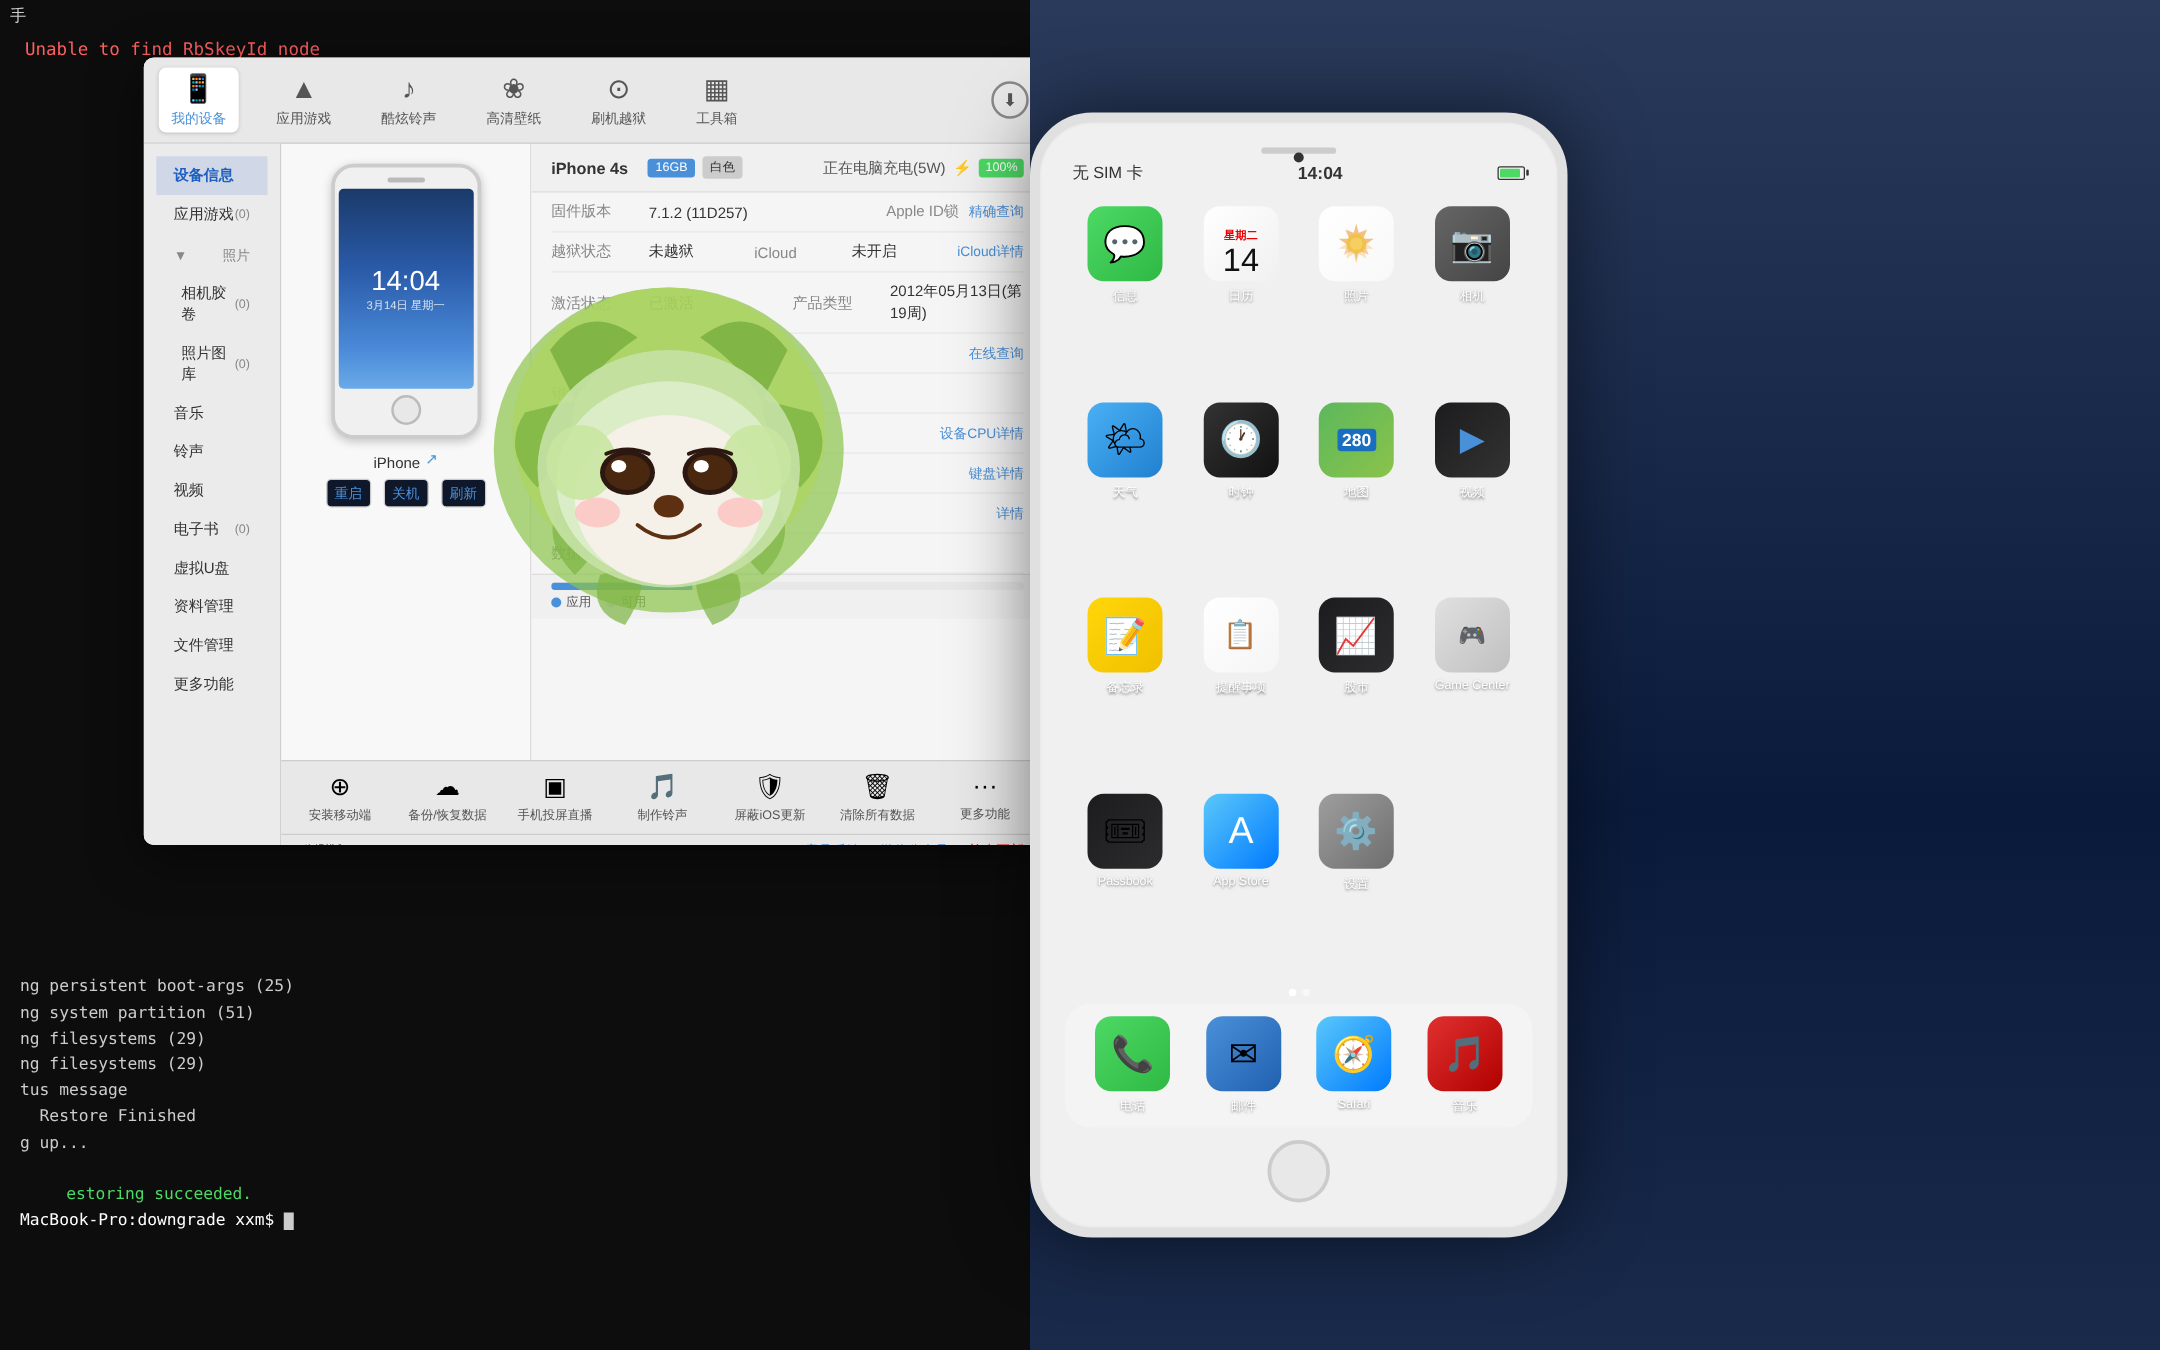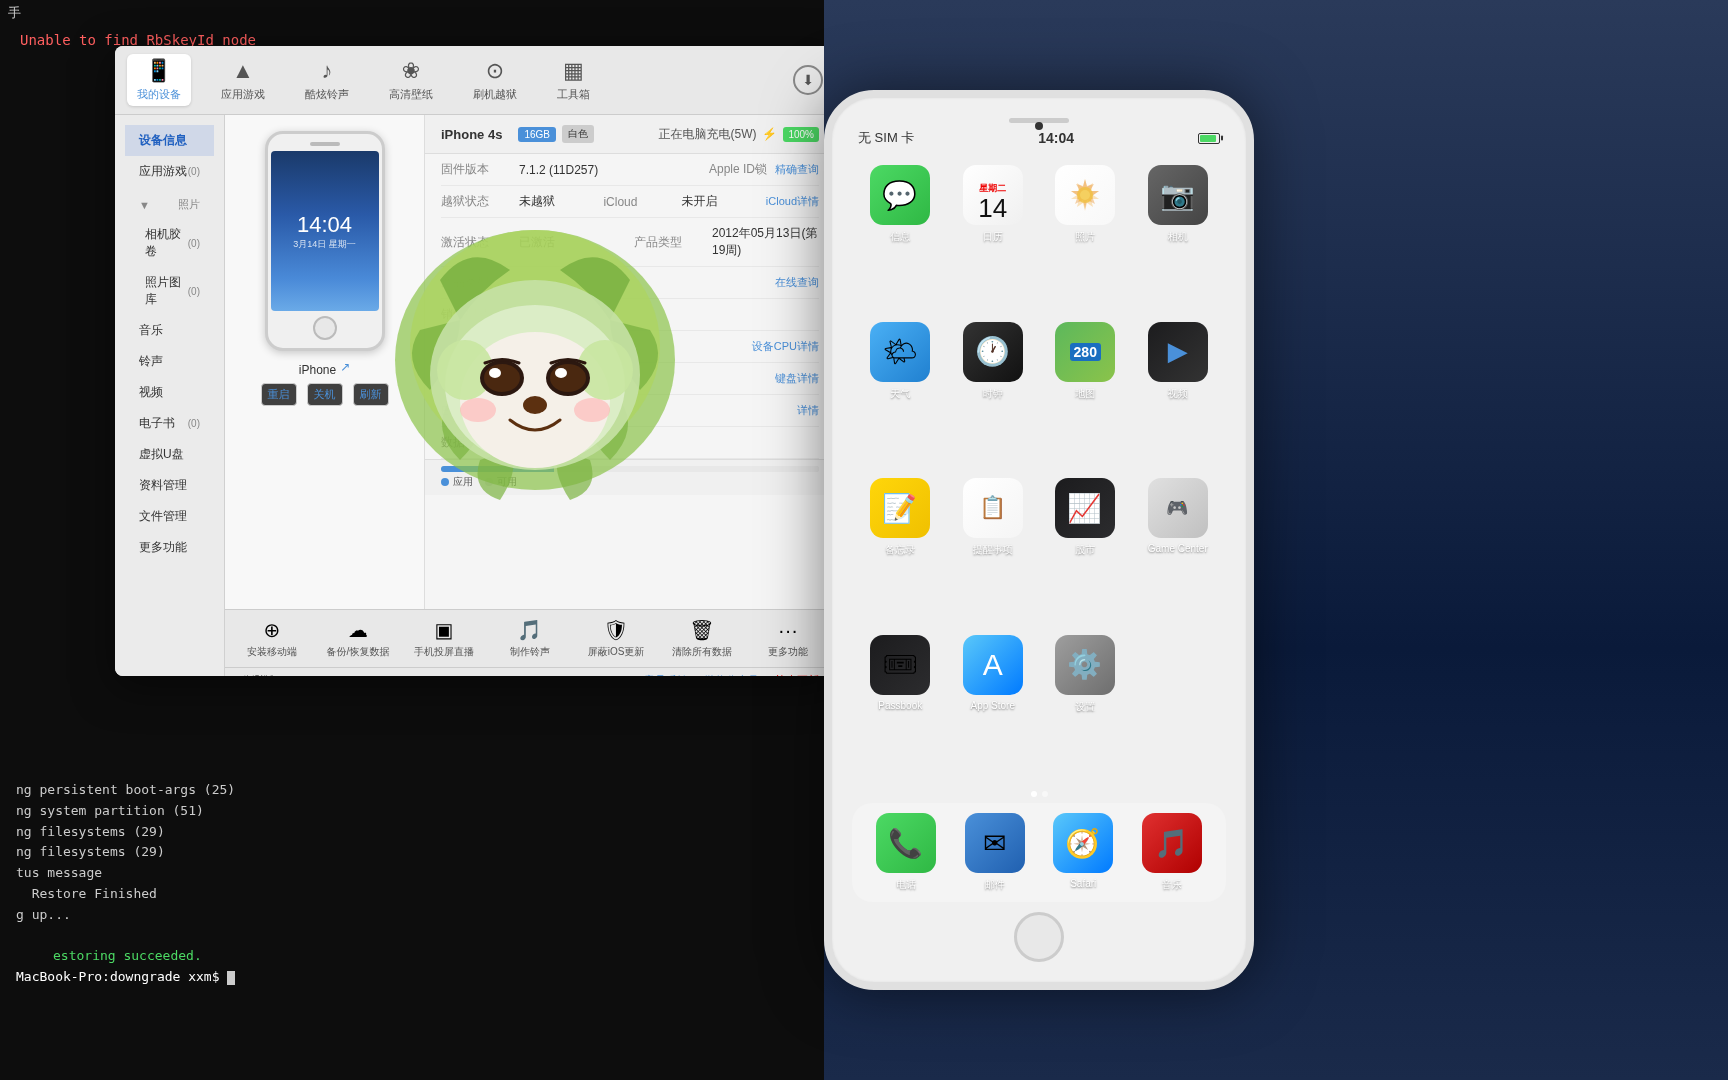--- a/index.html
+++ b/index.html
@@ -314,21 +314,21 @@
       display: flex;
       gap: 10px;
       margin-top: 6px;
     }
 
     .phone-ctrl-btn {
       font-size: 11px;
       color: #4a90d9;
       cursor: pointer;
       padding: 3px 6px;
-      background: #404040;
+      background: #0f172a;
       border: 1px solid #ccc;
       border-radius: 4px;
     }
 
     
     .bottom-toolbar {
       background: #e8e8e8;
       border-top: 1px solid #ccc;
       padding: 8px 12px;
       display: flex;

